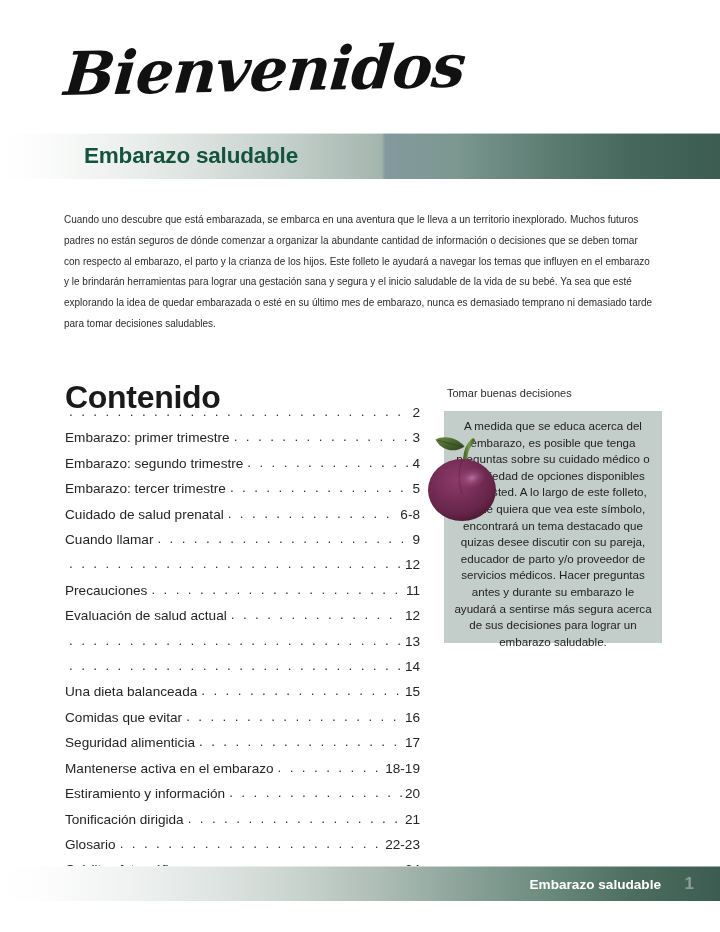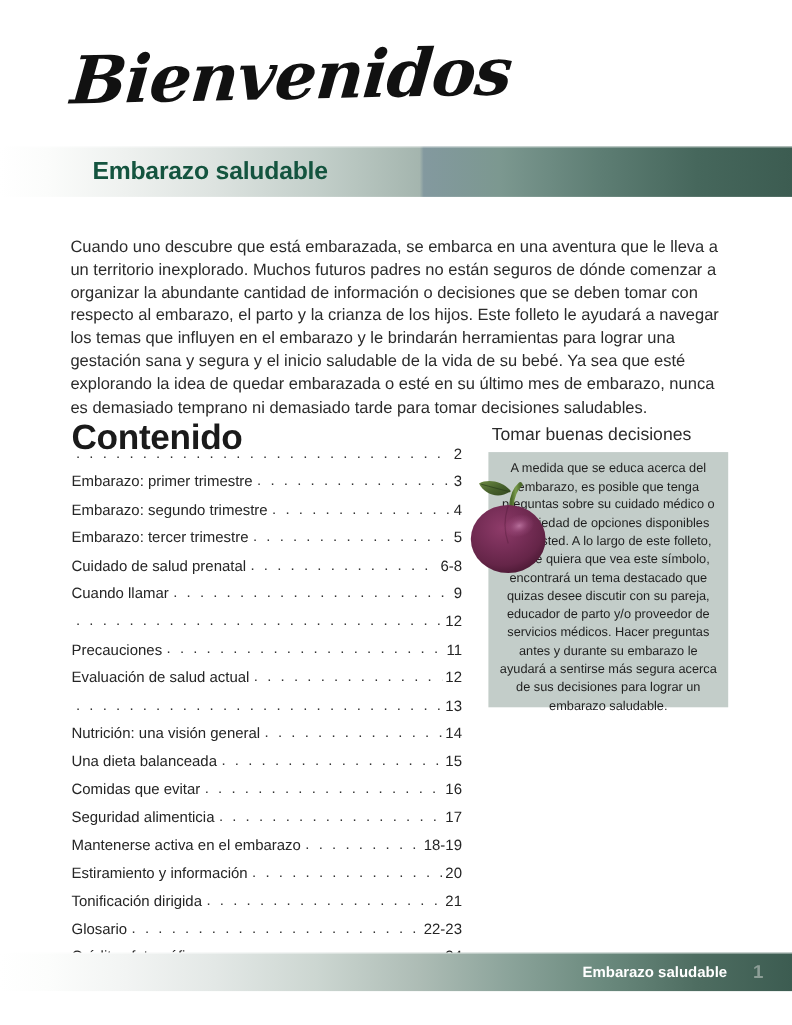--- a/index.html
+++ b/index.html
@@ -70,21 +70,21 @@
     letter-spacing: -0.2px;
     white-space: nowrap;
   }
 
   
   .intro {
     position: absolute;
     left: 64px;
     top: 200px;
     width: 592px;
-    font-size: 15px;
+    font-size: 10px;
     line-height: 20.8px;
     color: #2b2b2b;
     text-align: left;
   }
 
   
   .contenido-heading {
     position: absolute;
     left: 65px;
     top: 352px;
@@ -124,21 +124,21 @@
   .toc-page {
     flex: 0 0 auto;
     text-align: right;
   }
 
   
   .callout-label {
     position: absolute;
     left: 447px;
     top: 387px;
-    font-size: 16px;
+    font-size: 11px;
     color: #2b2b2b;
     white-space: nowrap;
   }
   .callout-box {
     position: absolute;
     left: 444px;
     top: 411px;
     width: 218px;
     height: 232px;
     background: #c3cdc9;
@@ -264,21 +264,20 @@
     <div class="toc-row">
       <span class="toc-label">Evaluación de salud actual</span>
       <span class="toc-dots">. . . . . . . . . . . . . . . . . . . . . . . . . . . . . . . . . . . . . . . . . . . . . . . . .</span>
       <span class="toc-page">12</span>
     </div>
     <div class="toc-row">
       <span class="toc-dots">. . . . . . . . . . . . . . . . . . . . . . . . . . . . . . . . . . . . . . . . . . . . . . . . .</span>
       <span class="toc-page">13</span>
     </div>
     <div class="toc-row">
-      <span class="toc-label">Nutrición: una visión general</span>
       <span class="toc-dots">. . . . . . . . . . . . . . . . . . . . . . . . . . . . . . . . . . . . . . . . . . . . . . . . .</span>
       <span class="toc-page">14</span>
     </div>
     <div class="toc-row">
       <span class="toc-label">Una dieta balanceada</span>
       <span class="toc-dots">. . . . . . . . . . . . . . . . . . . . . . . . . . . . . . . . . . . . . . . . . . . . . . . . .</span>
       <span class="toc-page">15</span>
     </div>
     <div class="toc-row">
       <span class="toc-label">Comidas que evitar</span>

